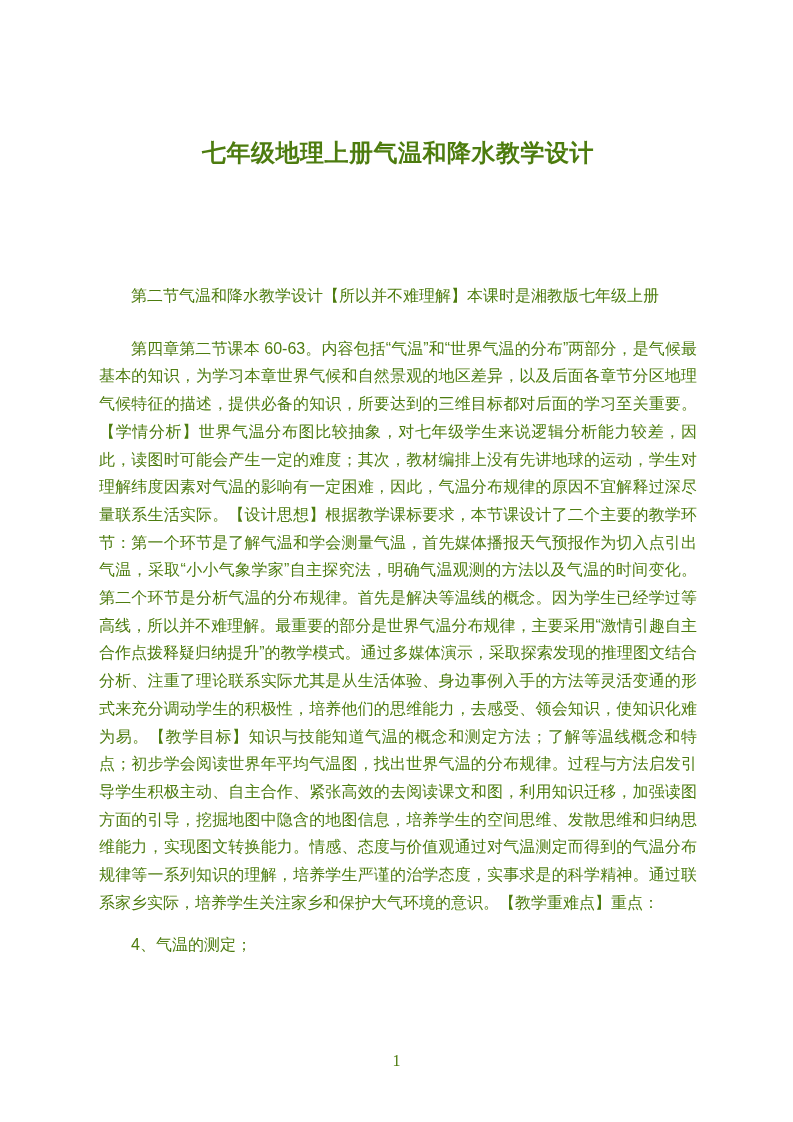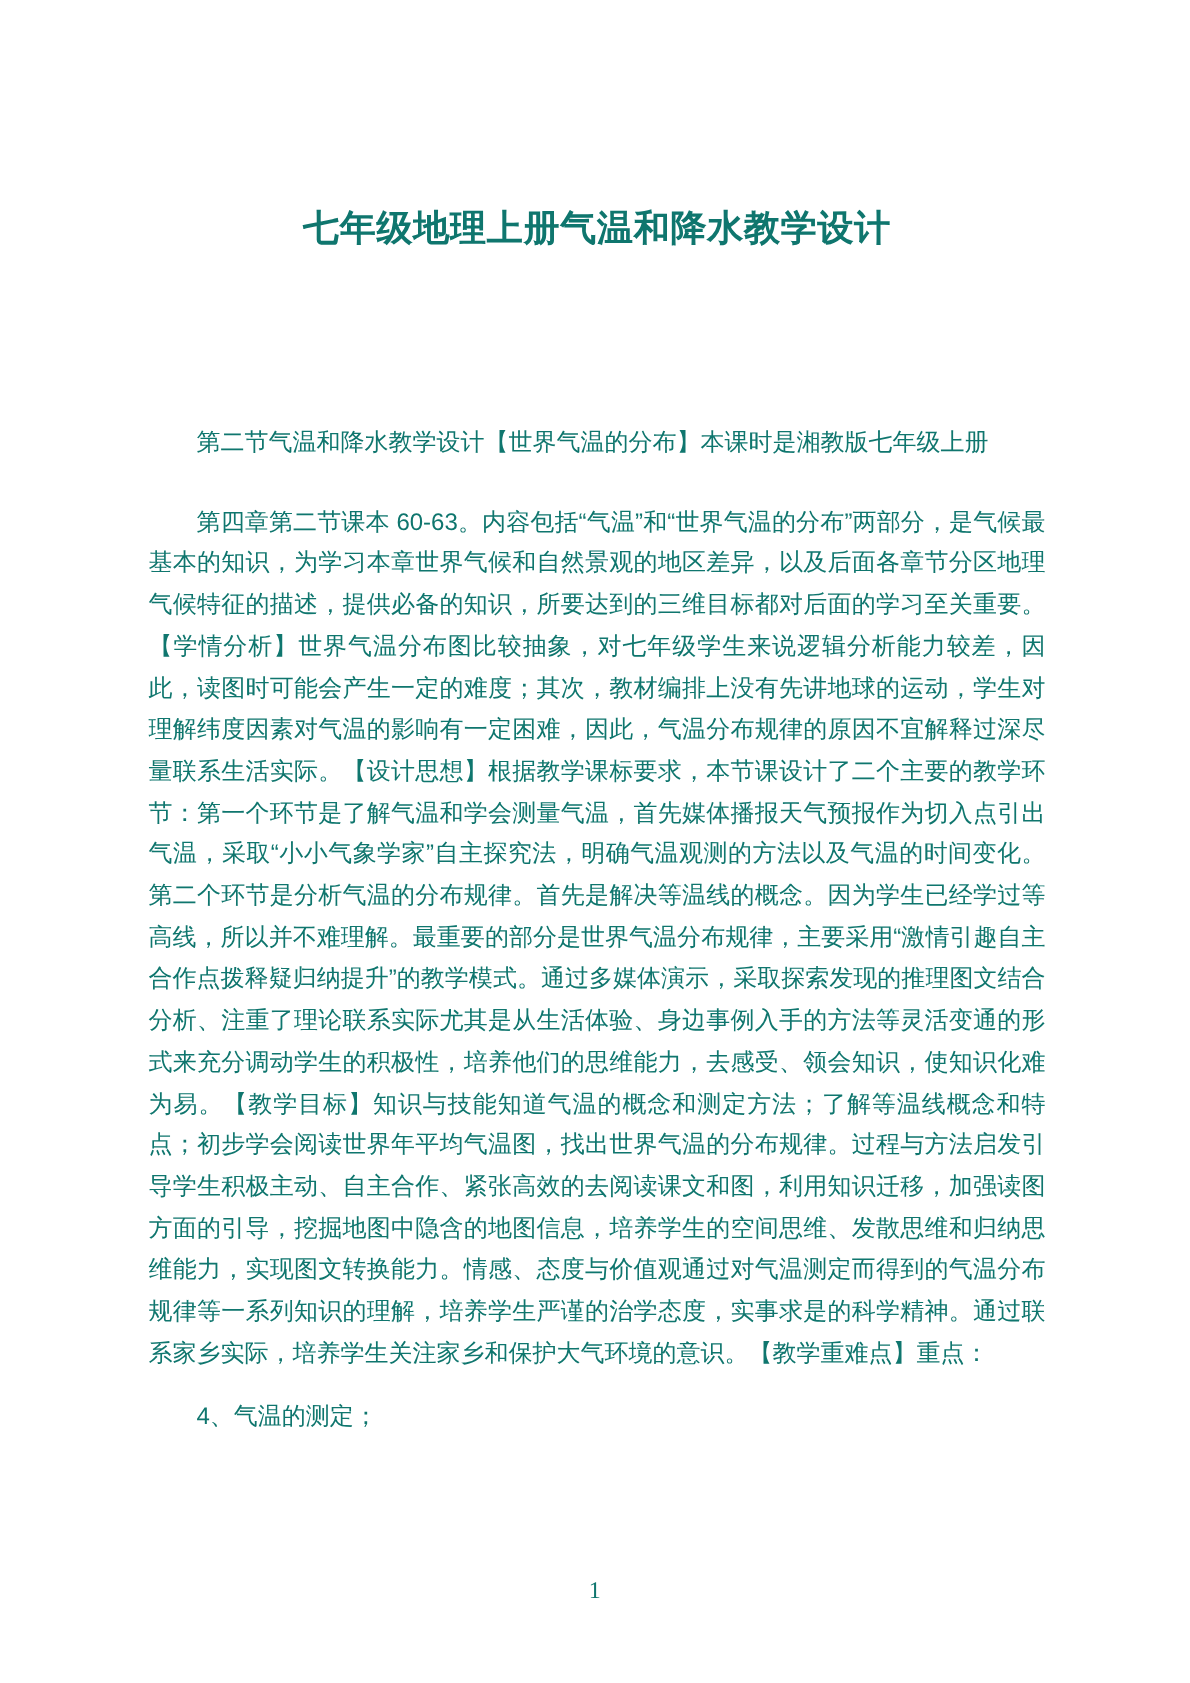--- a/index.html
+++ b/index.html
@@ -5,21 +5,21 @@
   html, body {
     margin: 0;
     padding: 0;
     background: #ffffff;
   }
   .page {
     position: relative;
     width: 793px;
     height: 1122px;
     background: #ffffff;
-    color: #0f766e;
+    color: #4d7c0f;
     font-family: "Liberation Sans", sans-serif;
     overflow: hidden;
   }
   .content {
     position: absolute;
     left: 99px;
     right: 96px;
     top: 0;
   }
   .doc-title {
@@ -62,21 +62,21 @@
     line-height: 22px;
   }
 </style>
 </head>
 <body>
 
 <div class="page">
   <div class="content">
     <h1 class="doc-title">七年级地理上册气温和降水教学设计</h1>
 
-    <p class="doc-subtitle">第二节气温和降水教学设计【世界气温的分布】本课时是湘教版七年级上册</p>
+    <p class="doc-subtitle">第二节气温和降水教学设计【所以并不难理解】本课时是湘教版七年级上册</p>
 
     <p class="doc-body">第四章第二节课本 60-63。内容包括“气温”和“世界气温的分布”两部分，是气候最基本的知识，为学习本章世界气候和自然景观的地区差异，以及后面各章节分区地理气候特征的描述，提供必备的知识，所要达到的三维目标都对后面的学习至关重要。【学情分析】世界气温分布图比较抽象，对七年级学生来说逻辑分析能力较差，因此，读图时可能会产生一定的难度；其次，教材编排上没有先讲地球的运动，学生对理解纬度因素对气温的影响有一定困难，因此，气温分布规律的原因不宜解释过深尽量联系生活实际。【设计思想】根据教学课标要求，本节课设计了二个主要的教学环节：第一个环节是了解气温和学会测量气温，首先媒体播报天气预报作为切入点引出气温，采取“小小气象学家”自主探究法，明确气温观测的方法以及气温的时间变化。第二个环节是分析气温的分布规律。首先是解决等温线的概念。因为学生已经学过等高线，所以并不难理解。最重要的部分是世界气温分布规律，主要采用“激情引趣自主合作点拨释疑归纳提升”的教学模式。通过多媒体演示，采取探索发现的推理图文结合分析、注重了理论联系实际尤其是从生活体验、身边事例入手的方法等灵活变通的形式来充分调动学生的积极性，培养他们的思维能力，去感受、领会知识，使知识化难为易。【教学目标】知识与技能知道气温的概念和测定方法；了解等温线概念和特点；初步学会阅读世界年平均气温图，找出世界气温的分布规律。过程与方法启发引导学生积极主动、自主合作、紧张高效的去阅读课文和图，利用知识迁移，加强读图方面的引导，挖掘地图中隐含的地图信息，培养学生的空间思维、发散思维和归纳思维能力，实现图文转换能力。情感、态度与价值观通过对气温测定而得到的气温分布规律等一系列知识的理解，培养学生严谨的治学态度，实事求是的科学精神。通过联系家乡实际，培养学生关注家乡和保护大气环境的意识。【教学重难点】重点：</p>
 
     <p class="doc-list-item">4、气温的测定；</p>
   </div>
 
   <div class="page-number">1</div>
 </div>
 
 </body></html>

